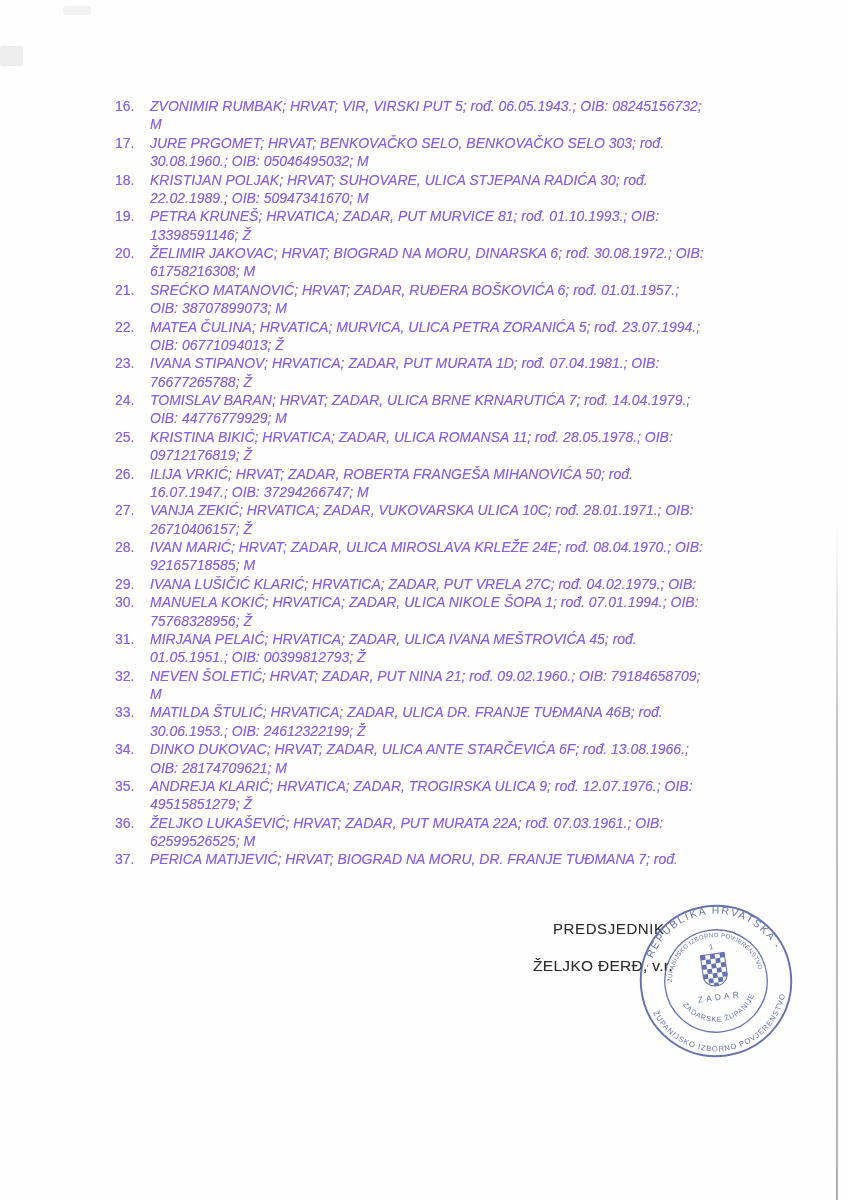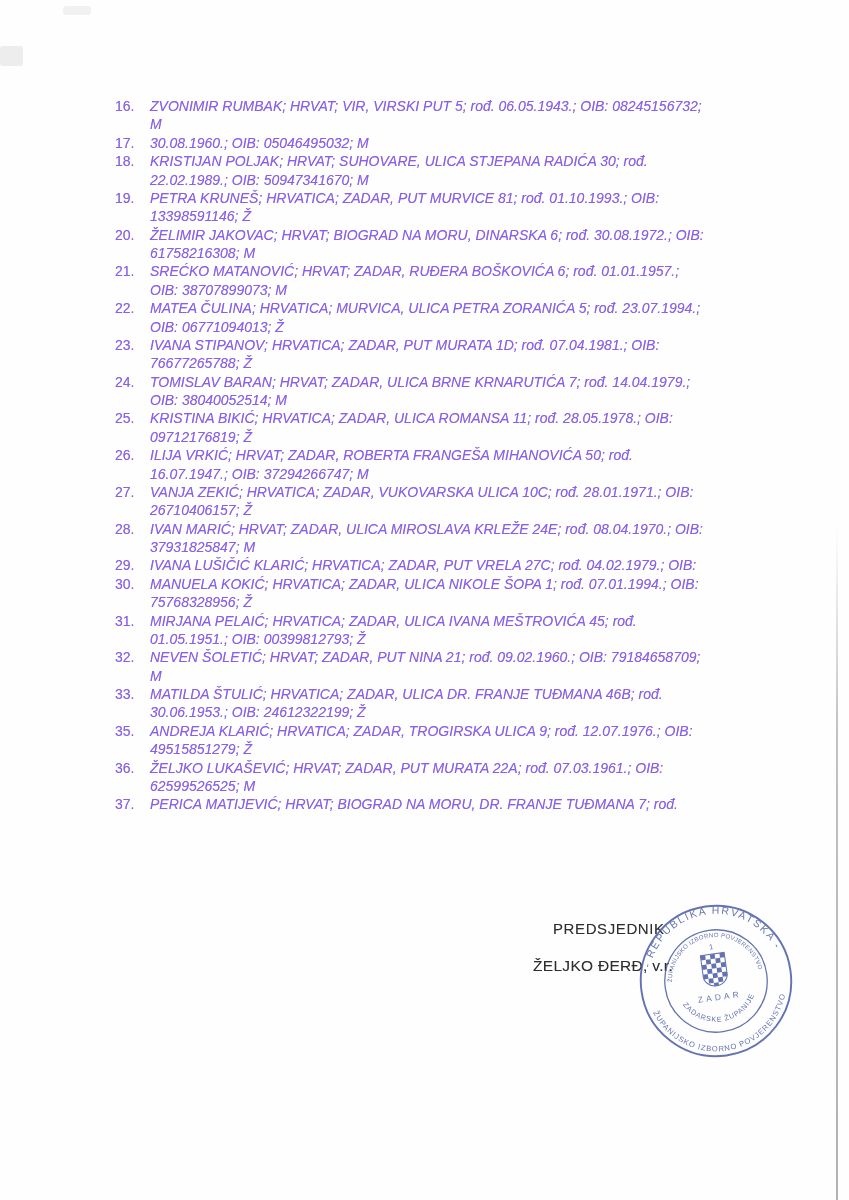--- a/index.html
+++ b/index.html
@@ -59,20 +59,21 @@
       <div class="row">
         <div class="num">16.</div>
         <div class="txt">
           <div>ZVONIMIR RUMBAK; HRVAT; VIR, VIRSKI PUT 5; rođ. 06.05.1943.; OIB: 08245156732;</div>
           <div>M</div>
         </div>
       </div>
       <div class="row">
         <div class="num">17.</div>
         <div class="txt">
+          <div>JURE PRGOMET; HRVAT; BENKOVAČKO SELO, BENKOVAČKO SELO 303; rođ.</div>
           <div>30.08.1960.; OIB: 05046495032; M</div>
         </div>
       </div>
       <div class="row">
         <div class="num">18.</div>
         <div class="txt">
           <div>KRISTIJAN POLJAK; HRVAT; SUHOVARE, ULICA STJEPANA RADIĆA 30; rođ.</div>
           <div>22.02.1989.; OIB: 50947341670; M</div>
         </div>
       </div>
@@ -108,21 +109,21 @@
         <div class="num">23.</div>
         <div class="txt">
           <div>IVANA STIPANOV; HRVATICA; ZADAR, PUT MURATA 1D; rođ. 07.04.1981.; OIB:</div>
           <div>76677265788; Ž</div>
         </div>
       </div>
       <div class="row">
         <div class="num">24.</div>
         <div class="txt">
           <div>TOMISLAV BARAN; HRVAT; ZADAR, ULICA BRNE KRNARUTIĆA 7; rođ. 14.04.1979.;</div>
-          <div>OIB: 38040052514; M</div>
+          <div>OIB: 44776779929; M</div>
         </div>
       </div>
       <div class="row">
         <div class="num">25.</div>
         <div class="txt">
           <div>KRISTINA BIKIĆ; HRVATICA; ZADAR, ULICA ROMANSA 11; rođ. 28.05.1978.; OIB:</div>
           <div>09712176819; Ž</div>
         </div>
       </div>
       <div class="row">
@@ -136,21 +137,21 @@
         <div class="num">27.</div>
         <div class="txt">
           <div>VANJA ZEKIĆ; HRVATICA; ZADAR, VUKOVARSKA ULICA 10C; rođ. 28.01.1971.; OIB:</div>
           <div>26710406157; Ž</div>
         </div>
       </div>
       <div class="row">
         <div class="num">28.</div>
         <div class="txt">
           <div>IVAN MARIĆ; HRVAT; ZADAR, ULICA MIROSLAVA KRLEŽE 24E; rođ. 08.04.1970.; OIB:</div>
-          <div>37931825847; M</div>
+          <div>92165718585; M</div>
         </div>
       </div>
       <div class="row">
         <div class="num">29.</div>
         <div class="txt">
           <div>IVANA LUŠIČIĆ KLARIĆ; HRVATICA; ZADAR, PUT VRELA 27C; rođ. 04.02.1979.; OIB:</div>
         </div>
       </div>
       <div class="row">
         <div class="num">30.</div>
@@ -171,20 +172,27 @@
         <div class="txt">
           <div>NEVEN ŠOLETIĆ; HRVAT; ZADAR, PUT NINA 21; rođ. 09.02.1960.; OIB: 79184658709;</div>
           <div>M</div>
         </div>
       </div>
       <div class="row">
         <div class="num">33.</div>
         <div class="txt">
           <div>MATILDA ŠTULIĆ; HRVATICA; ZADAR, ULICA DR. FRANJE TUĐMANA 46B; rođ.</div>
           <div>30.06.1953.; OIB: 24612322199; Ž</div>
+        </div>
+      </div>
+      <div class="row">
+        <div class="num">34.</div>
+        <div class="txt">
+          <div>DINKO DUKOVAC; HRVAT; ZADAR, ULICA ANTE STARČEVIĆA 6F; rođ. 13.08.1966.;</div>
+          <div>OIB: 28174709621; M</div>
         </div>
       </div>
       <div class="row">
         <div class="num">35.</div>
         <div class="txt">
           <div>ANDREJA KLARIĆ; HRVATICA; ZADAR, TROGIRSKA ULICA 9; rođ. 12.07.1976.; OIB:</div>
           <div>49515851279; Ž</div>
         </div>
       </div>
       <div class="row">

